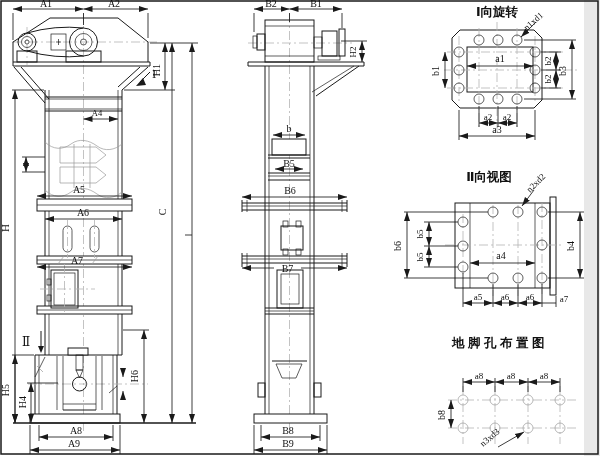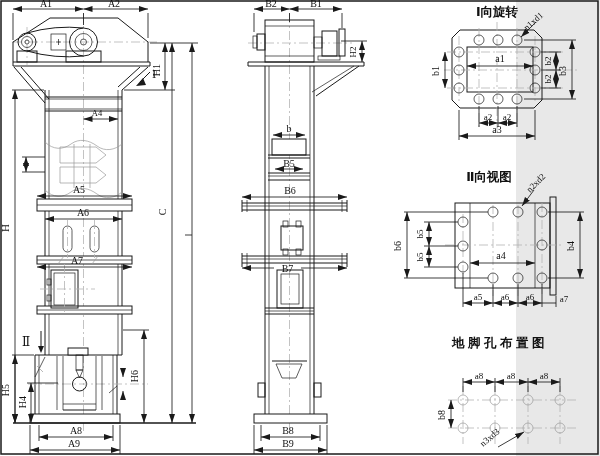--- a/index.html
+++ b/index.html
@@ -1,16 +1,16 @@
 <!DOCTYPE html>
 <html><head>
 <meta charset="utf-8">
 <style>
   html,body{margin:0;padding:0;background:#e8e8e8;}
-  #stage{width:516px;height:456px;background:#fff;position:relative;margin:0;}
+  #stage{width:584px;height:456px;background:#fff;position:relative;margin:0;}
   svg{display:block;}
   .k{stroke:#1a1a1a;stroke-width:1;fill:none;stroke-linecap:butt;}
   .t{stroke-width:.7;}
   .th{stroke-width:1.5;}
   .g{stroke:#9a9a9a;}
   .c{stroke:#b4b4b4;stroke-width:.8;fill:none;stroke-dasharray:9 3 2 3;}
   .d{stroke:#1a1a1a;stroke-width:.85;fill:none;}
   .w{fill:#ffffff;}
   .f{fill:#1a1a1a;stroke:none;}
   text{font-family:"Liberation Serif","DejaVu Serif",serif;font-size:10px;fill:#111;}

